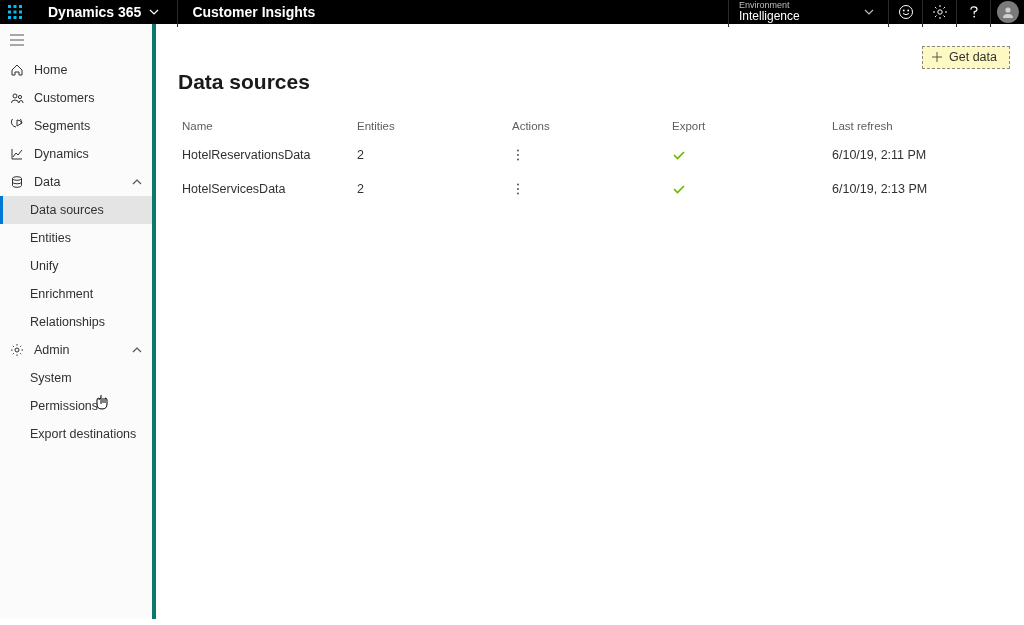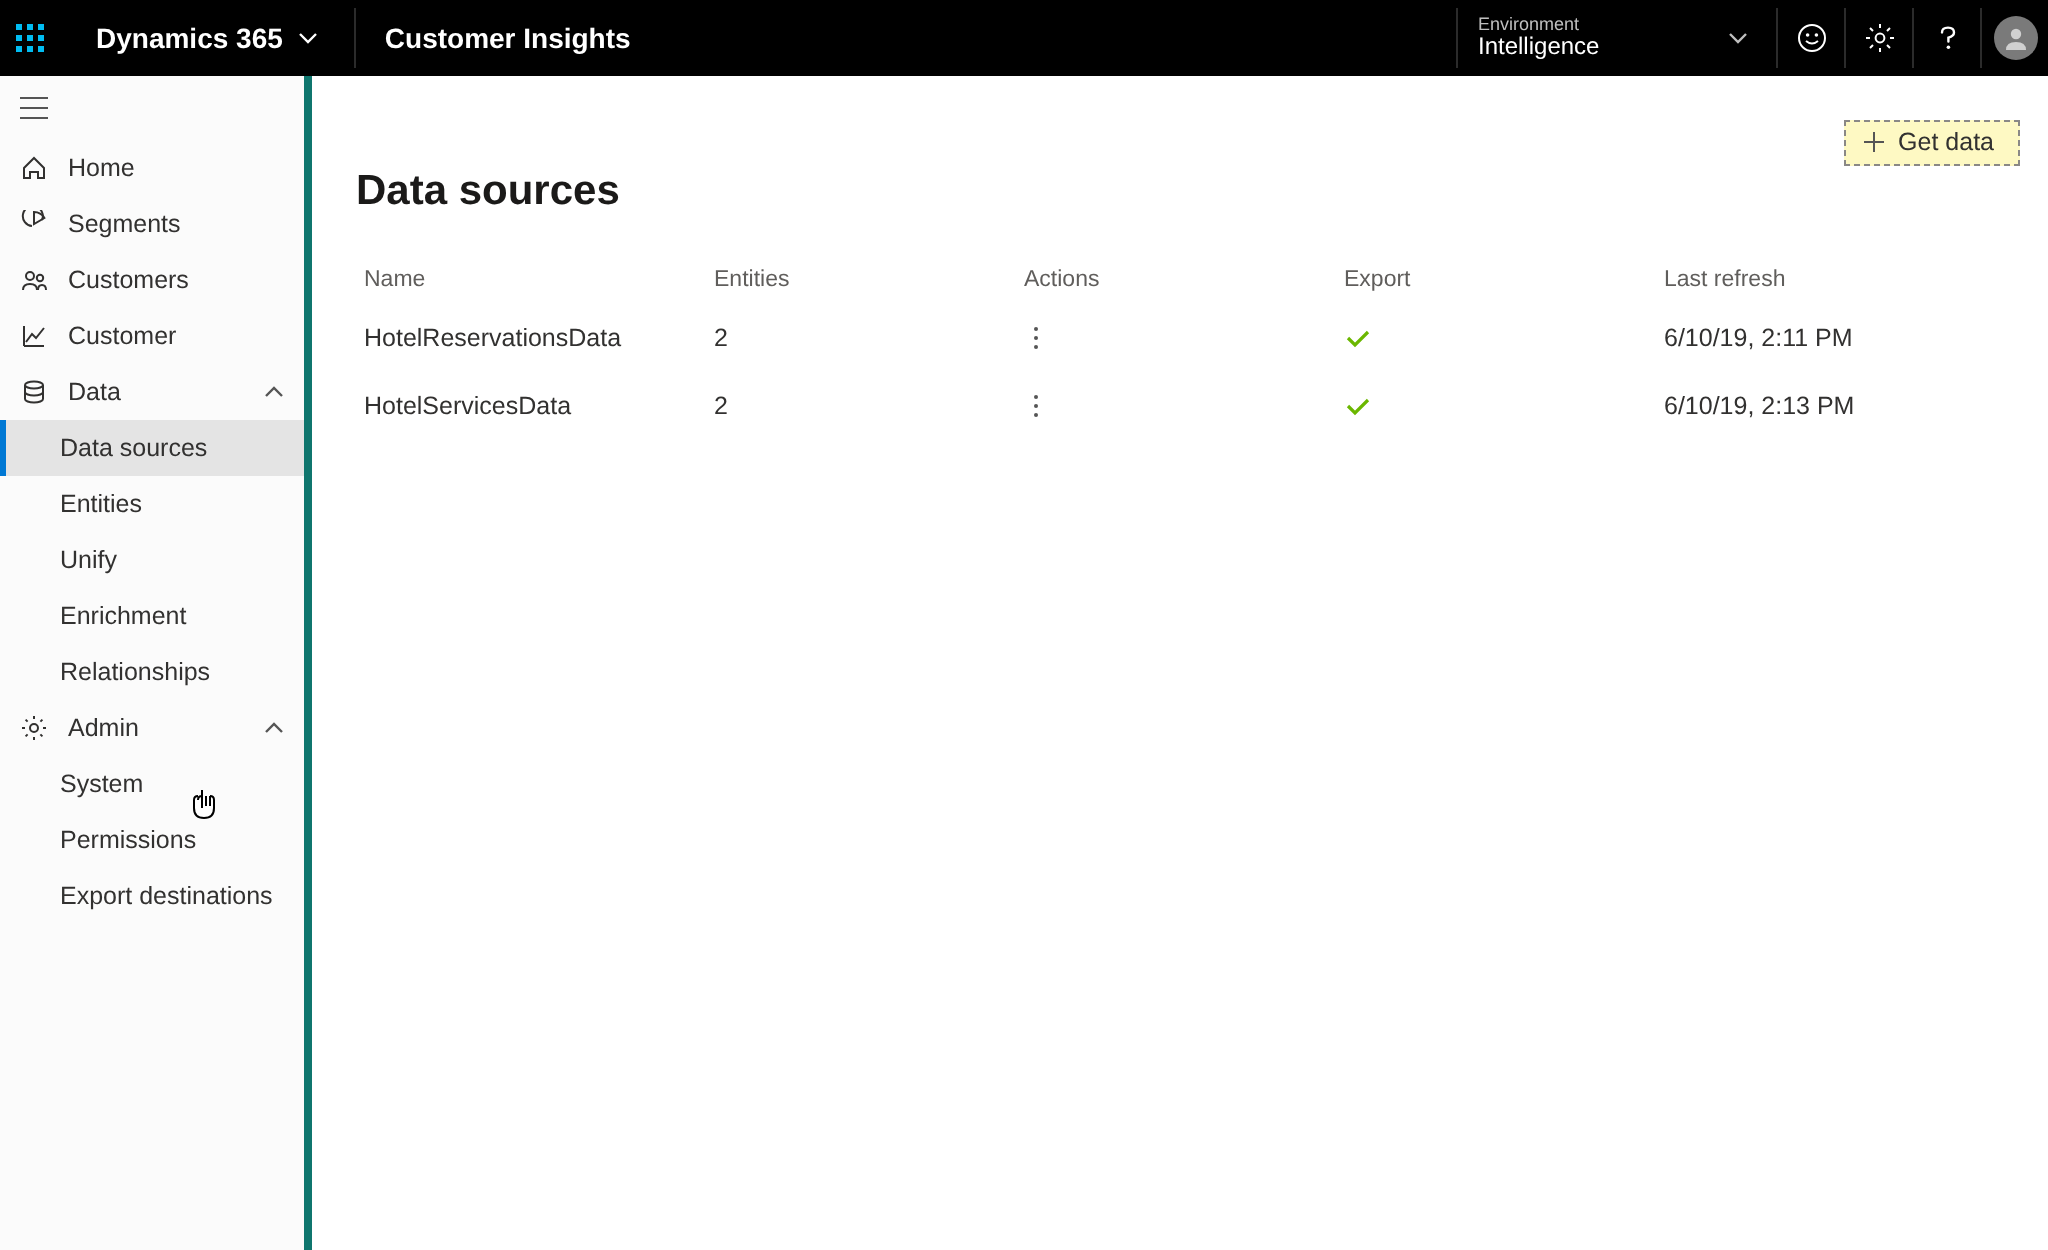--- a/index.html
+++ b/index.html
@@ -6,21 +6,21 @@
     body {
       font-family: "Segoe UI", -apple-system, sans-serif;
       font-size: 13px;
       color: #323130;
       background: #fff;
       width: 1024px;
       height: 625px;
       overflow: hidden;
     }
     .topbar {
-      height: 38px;
+      height: 24px;
       background: #000;
       color: #fff;
       display: flex;
       align-items: center;
     }
     .waffle {
       width: 30px;
       height: 30px;
       display: flex;
       align-items: center;
@@ -294,45 +294,45 @@
       <span class="icon">
           <svg width="14" height="14" viewBox="0 0 14 14">
             <path d="M2 7 L7 2 L12 7 L12 12 L9 12 L9 9 L5 9 L5 12 L2 12 Z" stroke="#323130" stroke-width="1" fill="none"></path>
           </svg>
         </span>
       <span class="label">Home</span>
     </div>
     <div class="nav-item">
       <span class="icon">
           <svg width="14" height="14" viewBox="0 0 14 14">
-            <path d="M7 7 L7 1 A6 6 0 0 1 12.2 4 Z" stroke="#323130" stroke-width="1" fill="none"></path>
-            <path d="M6 8 A5 5 0 1 1 11 5" stroke="#323130" stroke-width="1" fill="none"></path>
-          </svg>
-        </span>
-      <span class="label">Segments</span>
-    </div>
-    <div class="nav-item">
-      <span class="icon">
-          <svg width="14" height="14" viewBox="0 0 14 14">
             <circle cx="5" cy="5" r="2" stroke="#323130" stroke-width="1" fill="none"></circle>
             <circle cx="10" cy="6" r="1.6" stroke="#323130" stroke-width="1" fill="none"></circle>
             <path d="M1.5 12 Q1.5 9 5 9 Q8.5 9 8.5 12" stroke="#323130" stroke-width="1" fill="none"></path>
             <path d="M9 12 Q9 9.5 11 9.5 Q13 9.5 13 12" stroke="#323130" stroke-width="1" fill="none"></path>
           </svg>
         </span>
       <span class="label">Customers</span>
     </div>
     <div class="nav-item">
       <span class="icon">
           <svg width="14" height="14" viewBox="0 0 14 14">
+            <path d="M7 7 L7 1 A6 6 0 0 1 12.2 4 Z" stroke="#323130" stroke-width="1" fill="none"></path>
+            <path d="M6 8 A5 5 0 1 1 11 5" stroke="#323130" stroke-width="1" fill="none"></path>
+          </svg>
+        </span>
+      <span class="label">Segments</span>
+    </div>
+    <div class="nav-item">
+      <span class="icon">
+          <svg width="14" height="14" viewBox="0 0 14 14">
             <path d="M2 12 L2 2 M2 12 L12 12" stroke="#323130" stroke-width="1" fill="none"></path>
             <path d="M3 10 L6 6 L8 8 L12 3" stroke="#323130" stroke-width="1" fill="none"></path>
           </svg>
         </span>
-      <span class="label">Customer</span>
+      <span class="label">Dynamics</span>
     </div>
     <div class="nav-item">
       <span class="icon">
           <svg width="14" height="14" viewBox="0 0 14 14">
             <ellipse cx="7" cy="3.5" rx="4.5" ry="1.8" stroke="#323130" stroke-width="1" fill="none"></ellipse>
             <path d="M2.5 3.5 L2.5 10.5 A4.5 1.8 0 0 0 11.5 10.5 L11.5 3.5" stroke="#323130" stroke-width="1" fill="none"></path>
             <path d="M2.5 7 A4.5 1.8 0 0 0 11.5 7" stroke="#323130" stroke-width="1" fill="none"></path>
           </svg>
         </span>
       <span class="label">Data</span>

